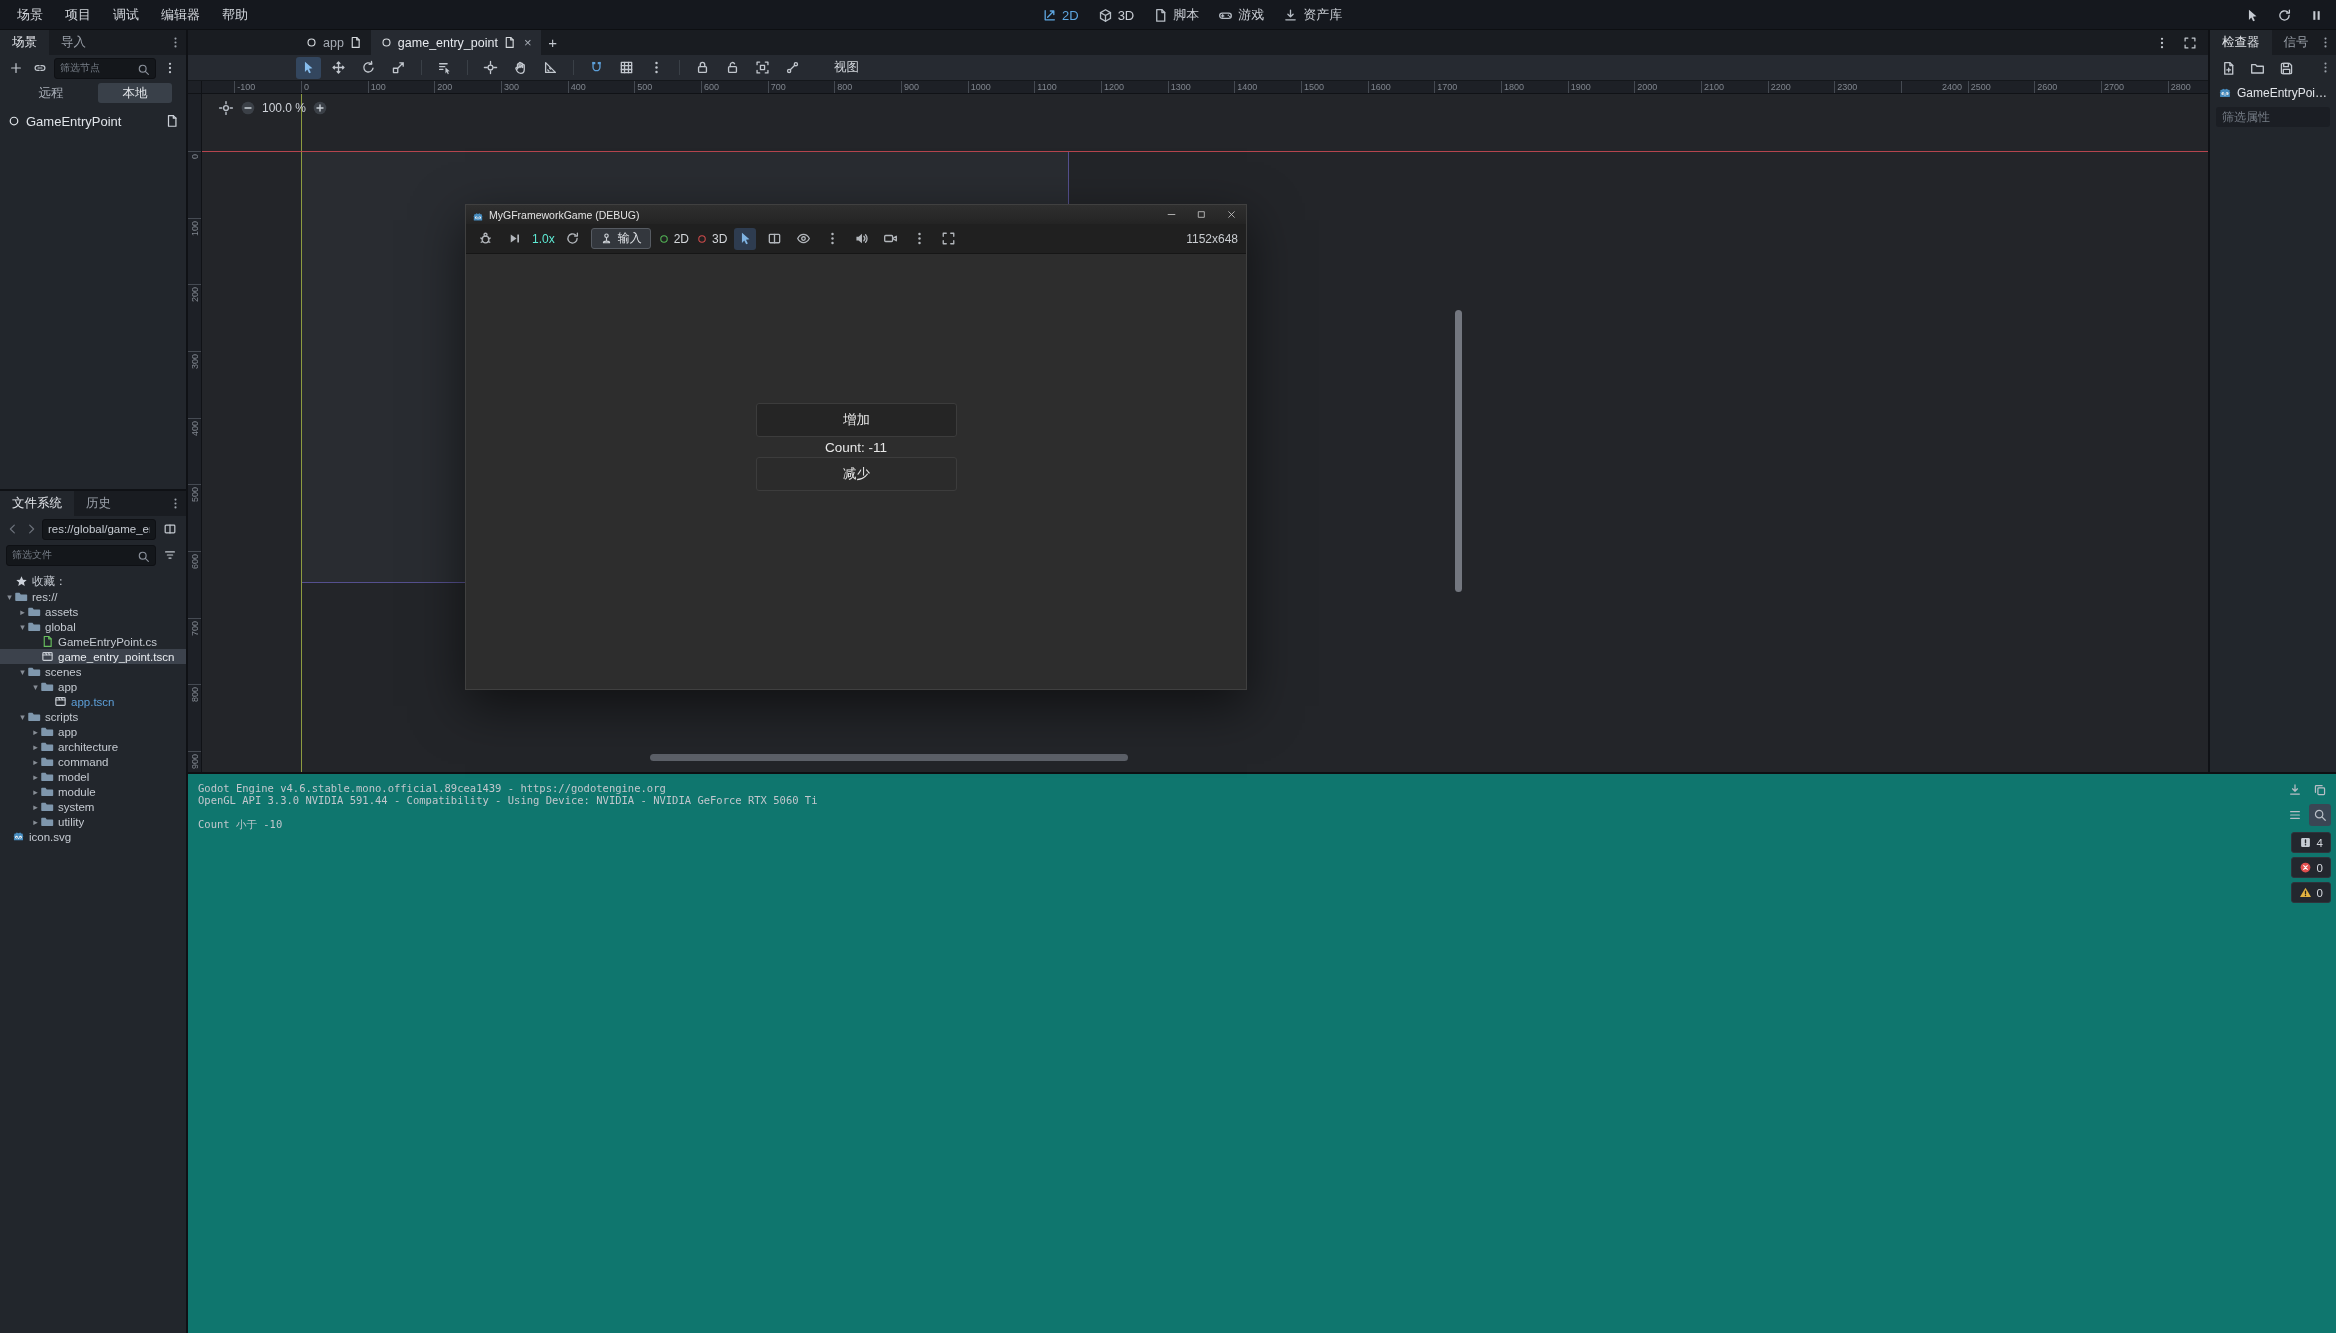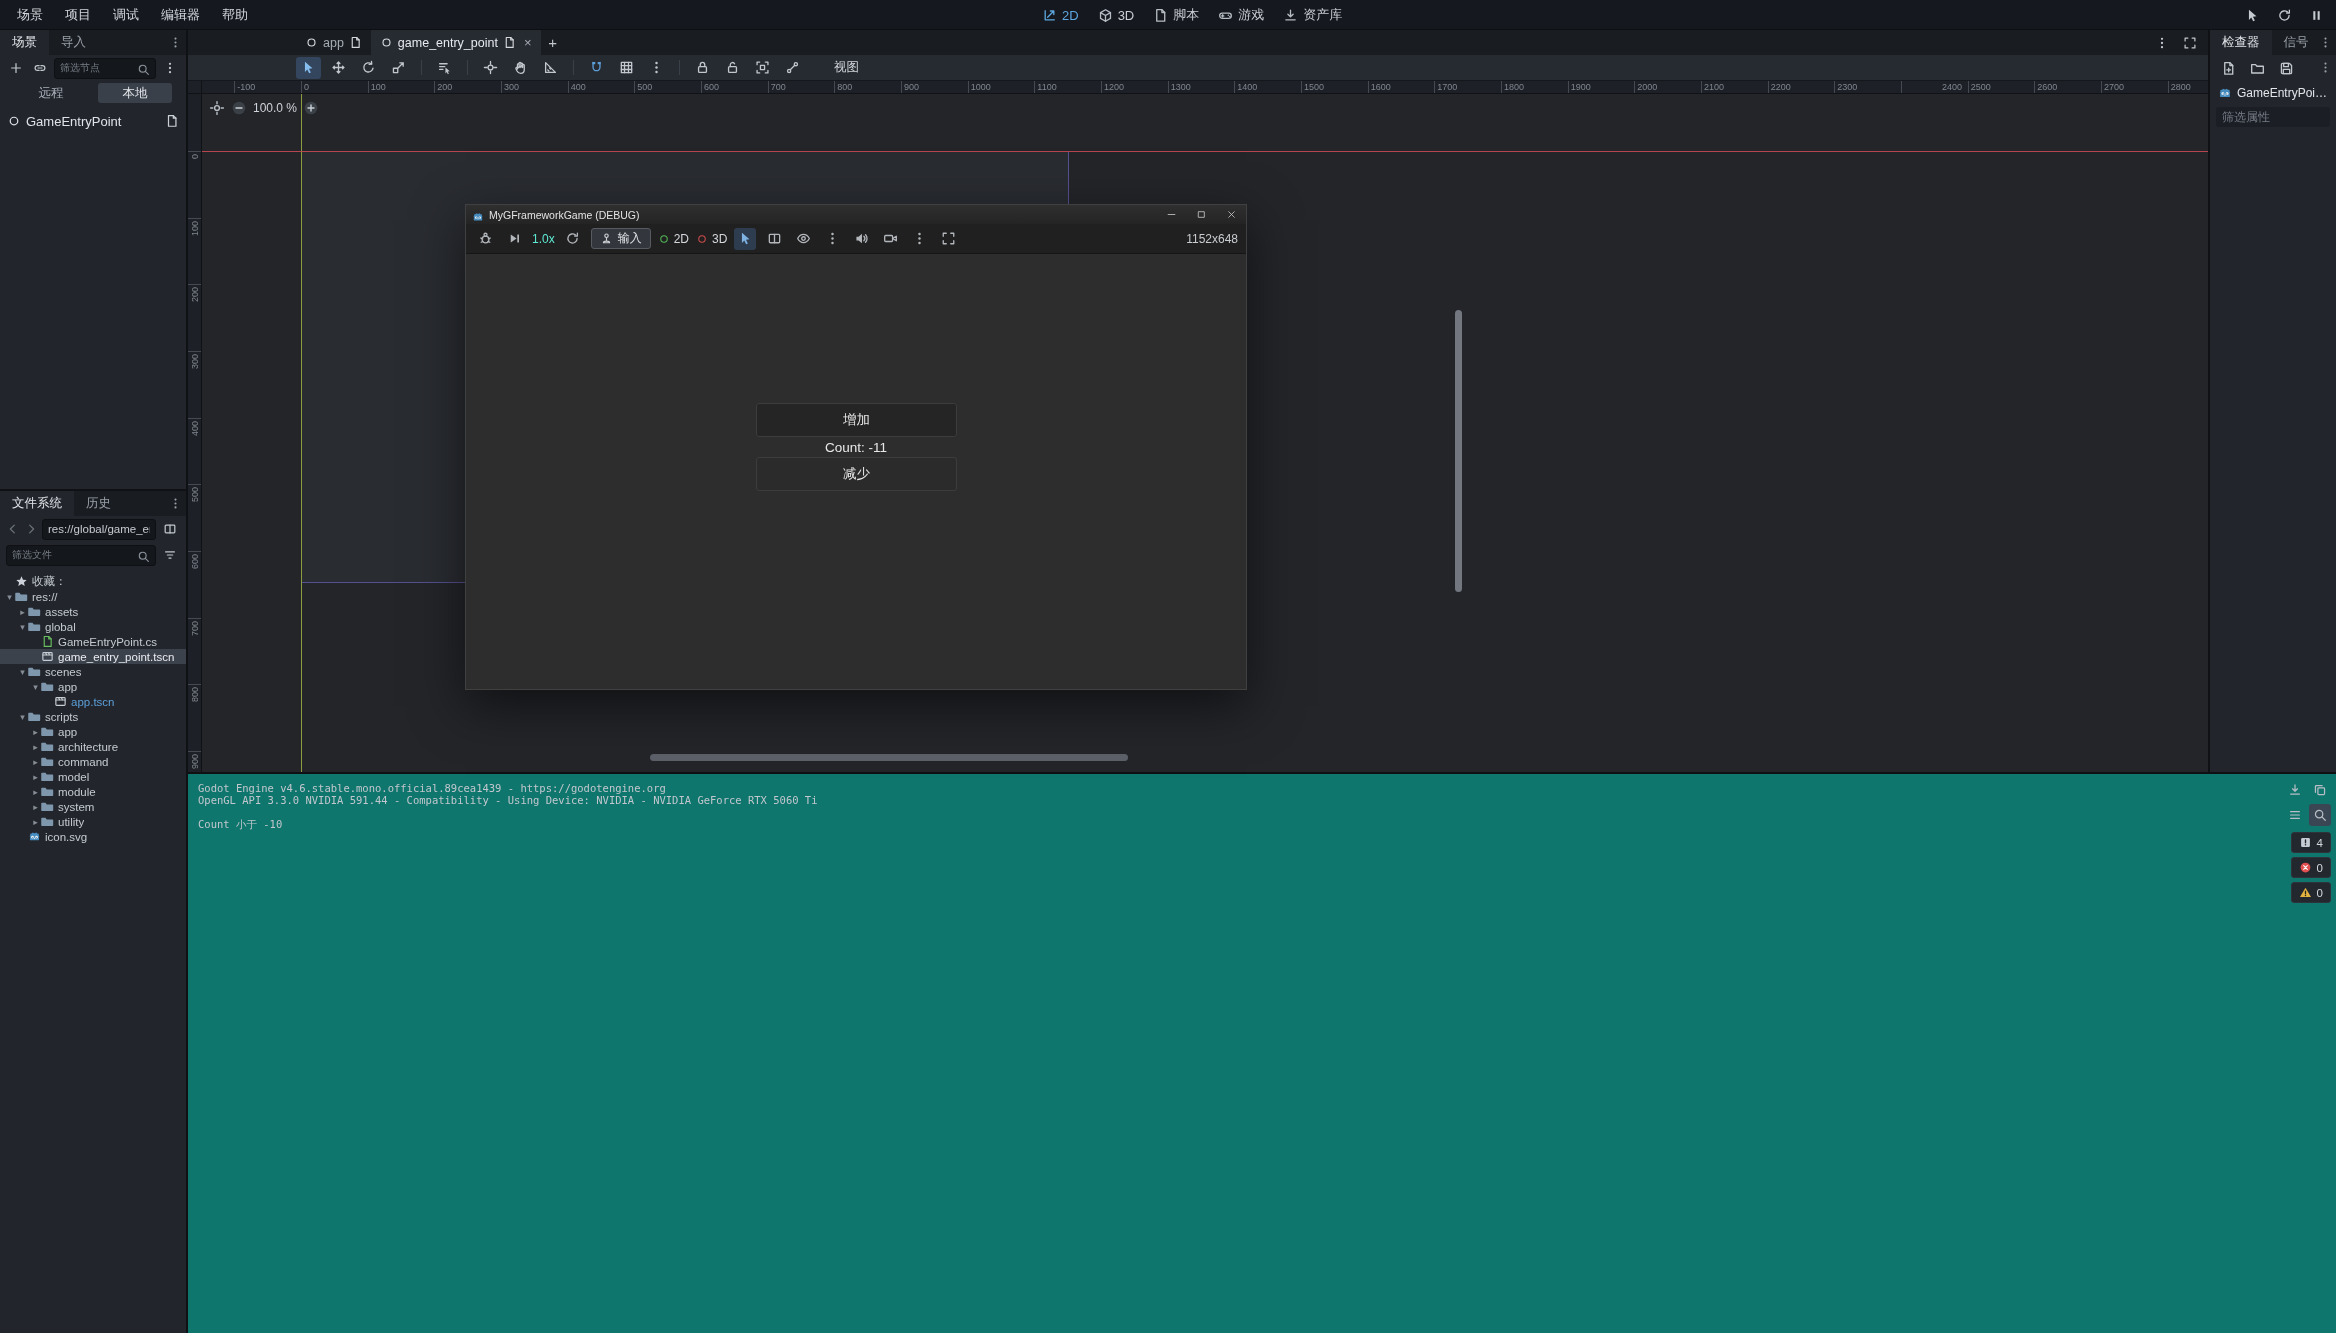--- a/index.html
+++ b/index.html
@@ -75,21 +75,21 @@
 .ruler-corner{position:absolute;left:188px;top:81px;width:14px;height:13px;background:#1d2026;border-right:1px solid #101216;border-bottom:1px solid #101216}
 .ruler-top{position:absolute;left:202px;top:81px;width:2006px;height:13px;background:#1d2026;border-bottom:1px solid #101216;overflow:hidden}
 .rt-l{position:absolute;top:0;height:13px;border-left:1px solid #454a52;padding-left:2px;font-size:9px;line-height:13px;color:#80868f;white-space:nowrap}
 .ruler-left{position:absolute;left:188px;top:94px;width:14px;height:678px;background:#1d2026;border-right:1px solid #101216;overflow:hidden}
 .rl-l{position:absolute;left:0;width:14px;border-top:1px solid #454a52;color:#80868f;font-size:9px}
 .rl-l span{display:block;writing-mode:vertical-rl;transform:rotate(180deg);margin:2px auto 0;line-height:11px}
 .canvas{position:absolute;left:202px;top:94px;width:2006px;height:678px;background:#232529;overflow:hidden}
 .vp-rect{position:absolute;left:99px;top:57px;width:768px;height:432px;background:#292c31;border:1px solid #55508f}
 .axis-x{position:absolute;left:0;top:57px;width:100%;height:1px;background:#b5454e}
 .axis-y{position:absolute;left:99px;top:0;width:1px;height:100%;background:#8d9b40}
-.zoomer{position:absolute;left:7px;top:5px;display:flex;align-items:center;gap:6px;height:18px}
+.zoomer{position:absolute;left:16px;top:5px;display:flex;align-items:center;gap:6px;height:18px}
 .zoomer .zic{width:16px;height:16px;color:#b9bfc7}
 .zoom-val{font-size:12px;color:#cfd3da;white-space:nowrap}
 .vthumb{position:absolute;left:1253px;top:216px;width:7px;height:282px;background:#73777f;border-radius:4px}
 .hthumb{position:absolute;left:448px;top:660px;width:478px;height:7px;background:#5c6068;border-radius:4px}
 
 
 .game-window{position:absolute;left:465px;top:204px;width:782px;height:486px;background:#2d2d2d;border:1px solid #404040;box-shadow:0 16px 48px rgba(0,0,0,.55);z-index:40;display:flex;flex-direction:column}
 .gw-title{height:19px;background:linear-gradient(#2f2f2f,#242424);display:flex;align-items:center;padding-left:6px;gap:5px;flex:none}
 .gw-title .gic{width:12px;height:12px}
 .gw-title .t{font-size:10.5px;color:#e3e3e3;flex:1;white-space:nowrap;overflow:hidden}
@@ -499,21 +499,21 @@
           </div>
           <div class="ft-row" style="padding-left: 30px;">
             <span class="ft-arrow">▸</span>
             <span class="ft-ic ic c-folder">
               <svg viewBox="0 0 16 16" fill="none" stroke="currentColor" stroke-width="1.4" stroke-linecap="round" stroke-linejoin="round">
                 <path fill="currentColor" stroke="none" d="M1.2 3.5h4.3l1.6 2h7c.5 0 .9.4.9.9v6.1c0 .5-.4.9-.9.9H1.2c-.5 0-.9-.4-.9-.9V4.4c0-.5.4-.9.9-.9z"></path>
               </svg>
             </span>
             <span class="ft-lbl">utility</span>
           </div>
-          <div class="ft-row" style="padding-left: 17px;">
+          <div class="ft-row" style="padding-left: 1px;">
             <span class="ft-arrow"></span>
             <span class="ft-ic ic ">
               <svg viewBox="0 0 16 16" fill="none" stroke="currentColor" stroke-width="1.4" stroke-linecap="round" stroke-linejoin="round">
                 <path fill="#478cbf" stroke="none" d="M2.5 12.5c0-.8-.4-2 .2-3.6L2 7.6l.8-1.2-.1-1.7 1.9-.4L5.8 3l2.2.9L10.2 3l1.2 1.3 1.9.4-.1 1.7.8 1.2-.7 1.3c.6 1.6.2 2.8.2 3.6z"></path>
                 <circle cx="5.6" cy="8.8" r="1.6" fill="#fff" stroke="none"></circle>
                 <circle cx="10.4" cy="8.8" r="1.6" fill="#fff" stroke="none"></circle>
                 <circle cx="5.9" cy="9" r=".7" fill="#2a5d84" stroke="none"></circle>
                 <circle cx="10.1" cy="9" r=".7" fill="#2a5d84" stroke="none"></circle>
                 <rect x="7.4" y="9.6" width="1.2" height="1.6" fill="#d6e6f5" stroke="none"></rect>
               </svg>

